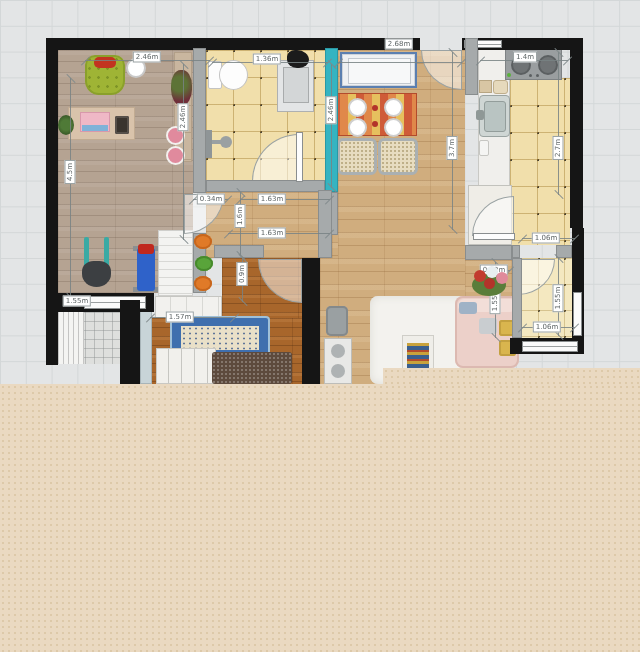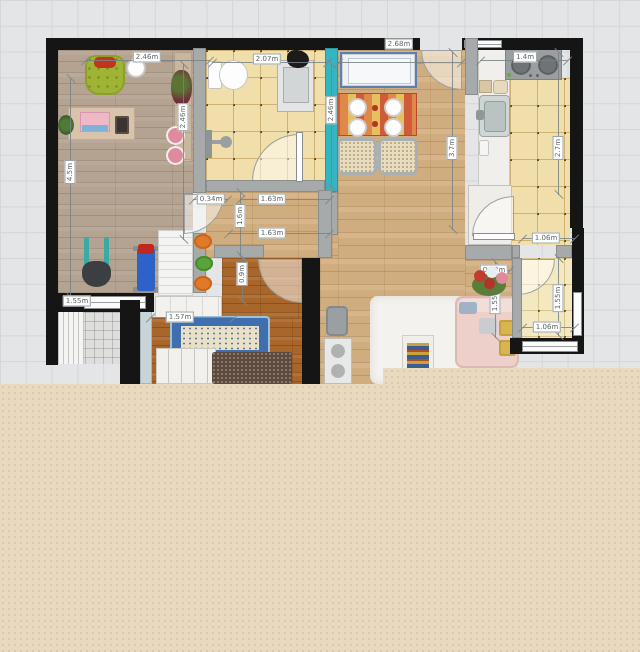--- a/index.html
+++ b/index.html
@@ -227,21 +227,21 @@
     </div>
   <div class="abs wg z5" style="left:465px;top:245px;width:47px;height:15px"></div>
   <div class="abs wg z5" style="left:512px;top:245px;width:8px;height:13px"></div>
   <div class="abs wg z5" style="left:556px;top:245px;width:16px;height:13px"></div>
   <div class="abs wg z5" style="left:512px;top:258px;width:10px;height:80px"></div>
   <div class="abs arc arc-br z2" style="left:184px;top:194px;width:40px;height:40px"></div>
 
   <div class="dim" style="left:85px;top:60px;width:125px"></div>
   <div class="lbl" style="left:147px;top:57px">2.46m</div>
   <div class="dim" style="left:212px;top:62px;width:116px"></div>
-  <div class="lbl" style="left:267px;top:59px">2.07m</div>
+  <div class="lbl" style="left:267px;top:59px">1.36m</div>
   <div class="dim" style="left:338px;top:62px;width:124px"></div>
   <div class="lbl" style="left:399px;top:44px">2.68m</div>
   <div class="dim" style="left:480px;top:60px;width:88px"></div>
   <div class="lbl" style="left:525px;top:57px">1.4m</div>
   <div class="dimv" style="left:70px;top:78px;height:220px"></div>
   <div class="lblv" style="left:70px;top:172px">4.5m</div>
   <div class="dimv" style="left:183px;top:64px;height:176px"></div>
   <div class="lblv" style="left:183px;top:117px">2.46m</div>
   <div class="dimv" style="left:331px;top:64px;height:124px"></div>
   <div class="lblv" style="left:331px;top:110px">2.46m</div>

